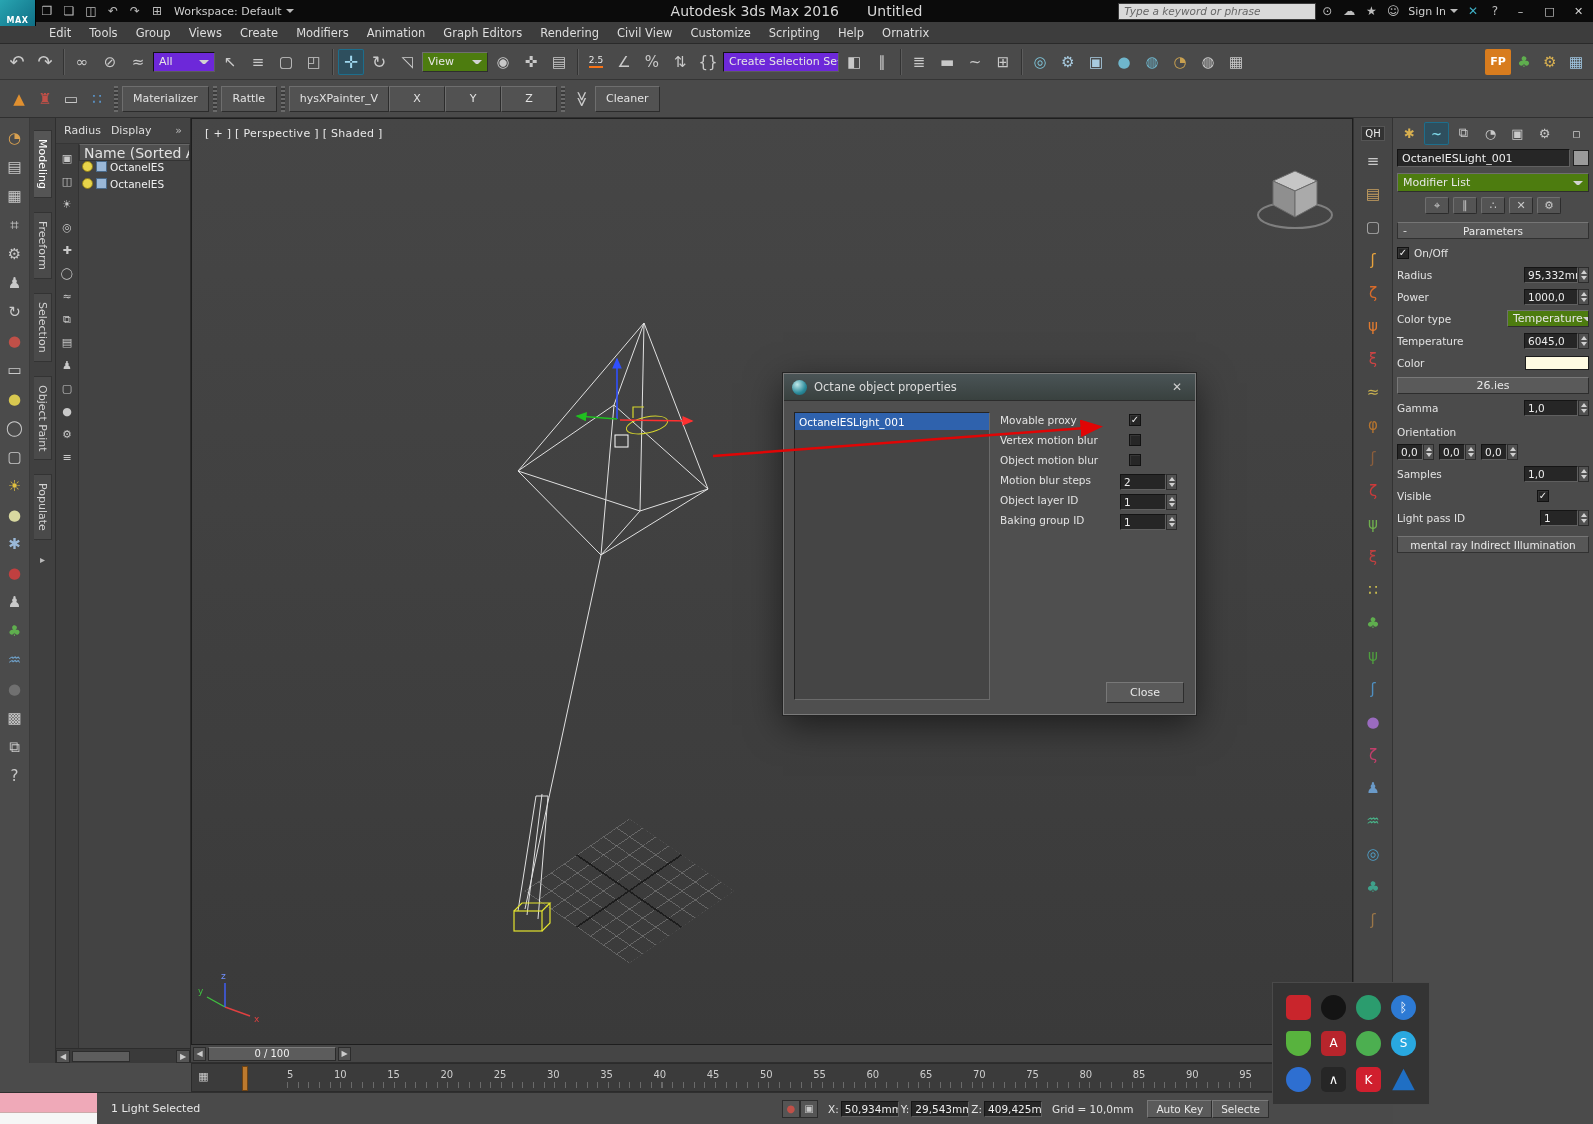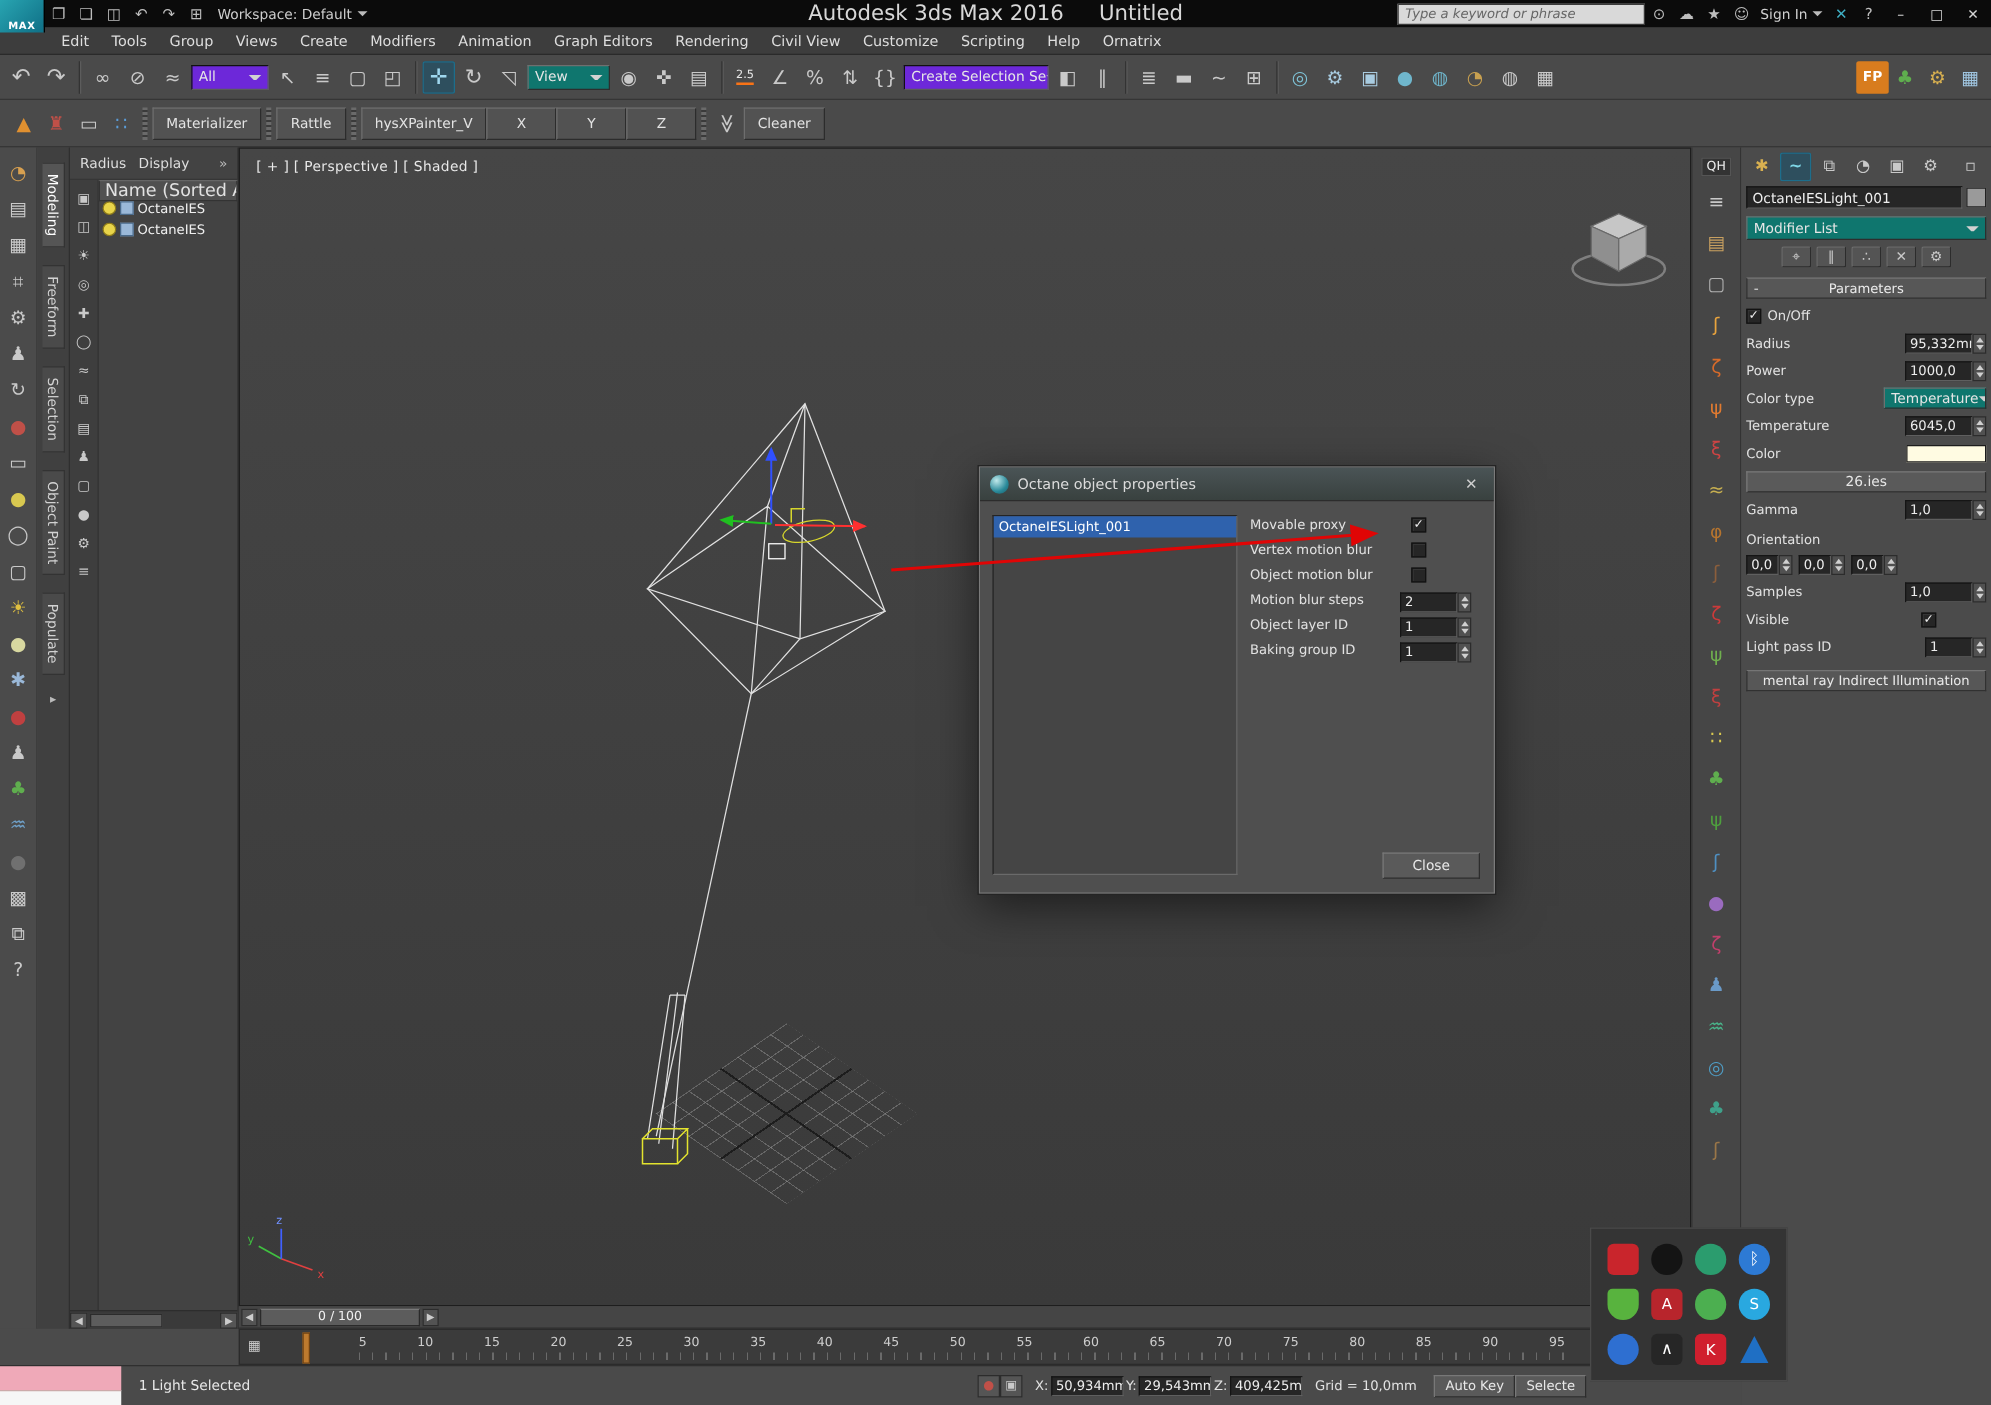--- a/index.html
+++ b/index.html
@@ -10,21 +10,21 @@
   .row{display:flex;align-items:center}
 
   
   .ico{display:inline-flex;align-items:center;justify-content:center;width:26px;height:26px;color:#c9c9c9;font-size:15px;border-radius:2px;flex:0 0 auto}
   .ico::before{content:var(--g,"")}
   .ico.sm{width:17px;height:17px;font-size:11px}
   .ico.t{width:24px;height:20px}
   .tool-active{background:#2e4f5e;box-shadow:inset 0 0 0 1px #1d6e8c;color:#9fd8ef}
 
   
-  .ddl{display:inline-flex;align-items:center;background:#0f766e;border:1px solid #2e2e2e;border-top-color:#6f6f6f;border-left-color:#6f6f6f;height:20px;padding:0 5px;font-size:11px;color:#e6e6e6;white-space:nowrap;overflow:hidden}
+  .ddl{display:inline-flex;align-items:center;background:#4d7c0f;border:1px solid #2e2e2e;border-top-color:#6f6f6f;border-left-color:#6f6f6f;height:20px;padding:0 5px;font-size:11px;color:#e6e6e6;white-space:nowrap;overflow:hidden}
   .ddl::after{content:"";margin-left:auto;border:4px solid transparent;border-top-color:#d2d2d2;transform:translateY(2px);padding-left:2px}
   .ddl.dark{background:#6d28d9;border-color:#111;border-bottom-color:#5c5c5c;border-right-color:#5c5c5c}
 
   
   .field{background:#262626;border:1px solid #151515;border-bottom-color:#5f5f5f;border-right-color:#5f5f5f;color:#ededed;height:16px;display:inline-flex;align-items:center;padding:0 3px;font-size:10.5px;white-space:nowrap;overflow:hidden}
   .spinfield{display:inline-flex;align-items:stretch}
   .spinfield .field{flex:1 1 auto}
   .arrows{width:11px;background:#515151;border:1px solid #2c2c2c;display:flex;flex-direction:column;align-items:center;justify-content:center;gap:2px}
   .arrows i{display:block;width:0;height:0;border:3px solid transparent}
   .arrows i.up{border-bottom:4px solid #d0d0d0;border-top:none}
@@ -36,21 +36,21 @@
 
   .btn3{display:inline-flex;align-items:center;justify-content:center;background:#5a5a5a;border:1px solid #2d2d2d;border-top-color:#787878;border-left-color:#787878;color:#e8e8e8;font-size:11px}
 
   
   .titlebar{left:0;top:0;width:1593px;height:22px;background:#0b0b0b;display:flex;align-items:center;color:#c2c2c2}
   .max-logo{width:36px;height:30px;background:linear-gradient(135deg,#2aa8b4,#0f6f86);display:flex;align-items:flex-end;justify-content:center;z-index:5;border-right:1px solid #000}
   .max-logo span{font-size:8px;font-weight:bold;color:#fff;letter-spacing:.5px;padding-bottom:1px}
   .titlebar .ico{width:22px;height:20px;font-size:12px;color:#bdbdbd}
   .ws{display:flex;align-items:center;gap:4px;font-size:11px;color:#cfcfcf;padding:0 6px;height:20px}
   .ws::after{content:"";border:4px solid transparent;border-top-color:#bbb;transform:translateY(2px)}
-  .tb-title{position:absolute;left:0;right:0;text-align:center;font-size:17px;color:#d8d8d8;pointer-events:none}
+  .tb-title{position:absolute;left:0;right:0;text-align:center;font-size:14px;color:#d8d8d8;pointer-events:none}
   .tb-title b{font-weight:normal;margin-left:28px}
   .search{width:198px;height:17px;background:#d9d9d9;border:1px solid #3a3a3a;font-style:italic;font-size:10.5px;color:#444;padding:0 5px;font-family:inherit}
   .search::placeholder{color:#666;font-style:italic}
   .signin{display:flex;align-items:center;gap:4px;font-size:11px;color:#cfcfcf;padding:0 4px}
   .signin::after{content:"";border:4px solid transparent;border-top-color:#bbb;transform:translateY(2px)}
   .winbtn{width:29px;height:20px;display:inline-flex;align-items:center;justify-content:center;color:#d6d6d6;font-size:11px}
 
   
   .menubar{left:0;top:22px;width:1593px;height:22px;background:#3d3d3d;border-bottom:1px solid #2a2a2a;display:flex;align-items:center;padding-left:40px}
   .menu-item{padding:0 9px;font-size:11.5px;color:#dedede;height:100%;display:flex;align-items:center}

